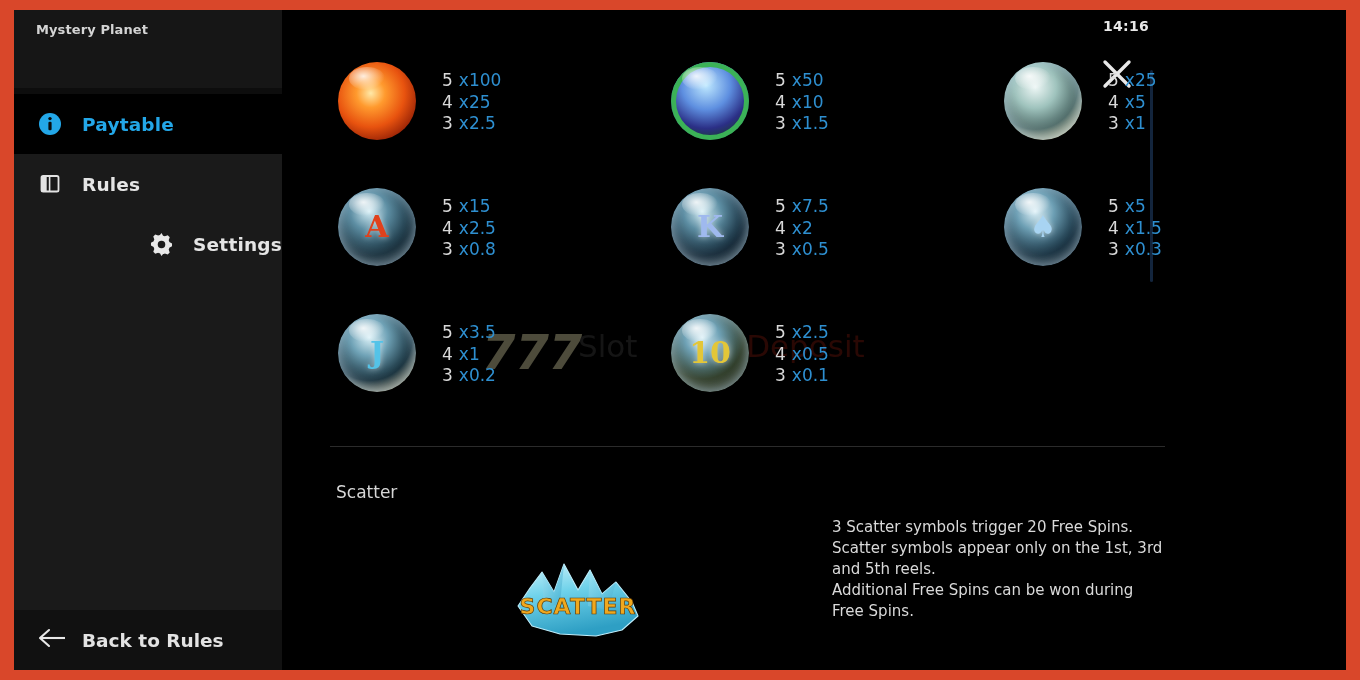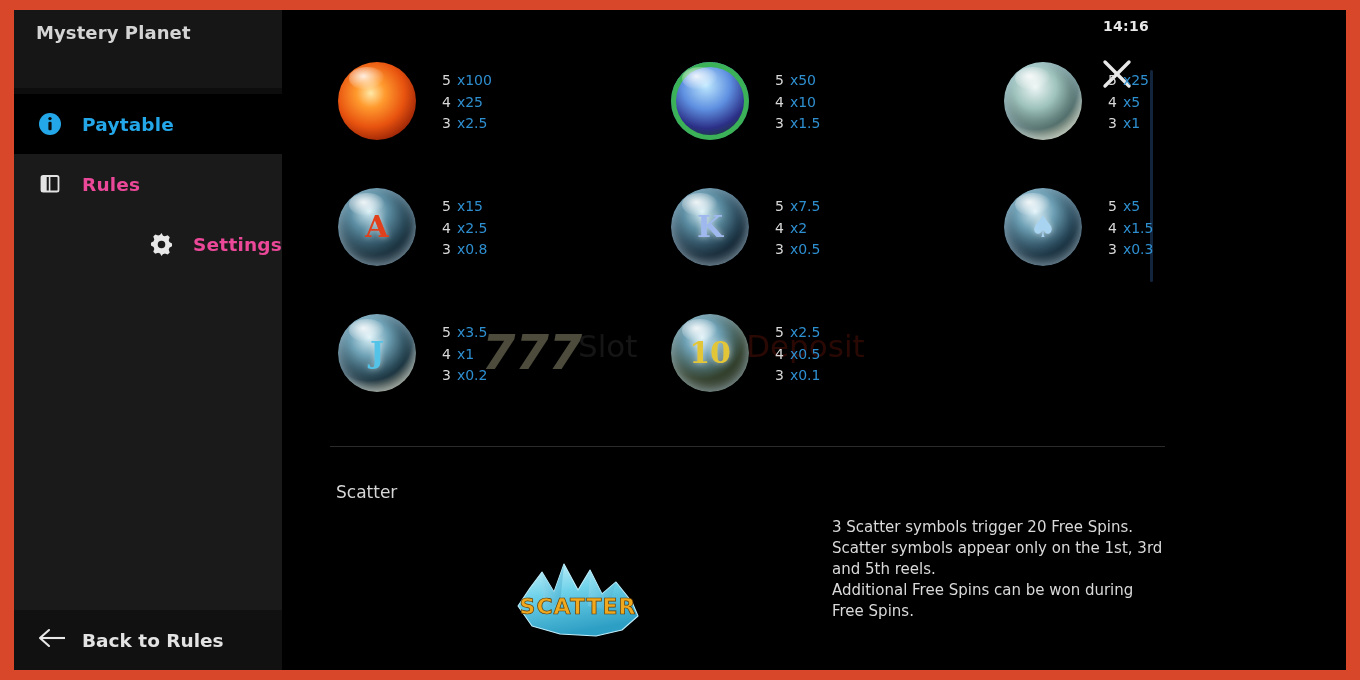--- a/index.html
+++ b/index.html
@@ -45,21 +45,21 @@
     position: absolute;
     left: 0; top: 0;
     width: 268px;
     height: 78px;
     background: #161616;
   }
   #game-title {
     position: absolute;
     left: 22px;
     top: 12px;
-    font-size: 18px;
+    font-size: 13px;
     font-weight: bold;
     color: #d4d4d4;
     letter-spacing: .1px;
   }
 
   .nav-item {
     position: absolute;
     left: 0;
     width: 268px;
     height: 60px;
@@ -70,21 +70,21 @@
   .nav-item .nav-icon {
     width: 44px;
     margin-left: 24px;
     display: flex;
     align-items: center;
     justify-content: flex-start;
   }
   .nav-item .nav-label {
     font-size: 18.5px;
     font-weight: bold;
-    color: #ec4899;
+    color: #e5e5e5;
     letter-spacing: .2px;
   }
   #nav-paytable {
     top: 84px;
     background: #000000;
   }
   #nav-paytable .nav-label { color: #23a7e8; }
   #nav-rules    { top: 144px; background: #1a1a1a; }
   #nav-settings { top: 204px; background: #1a1a1a; justify-content: flex-end; }
   #sidebar-filler {
@@ -200,21 +200,21 @@
     text-align: center;
     font-size: 30px;
     font-weight: bold;
     font-family: "DejaVu Serif", "Liberation Serif", serif;
     text-shadow: 0 0 6px rgba(255,255,255,.55);
   }
 
   .pay-values {
     padding-top: 14px;
     line-height: 21.5px;
-    font-size: 14px;
+    font-size: 17px;
     white-space: nowrap;
   }
   .pay-line .cnt { color: #d8d8d8; }
   .pay-line .mul { color: #2e8fd0; margin-left: 6px; }
 
   
   #divider {
     position: absolute;
     left: 48px;
     top: 436px;

